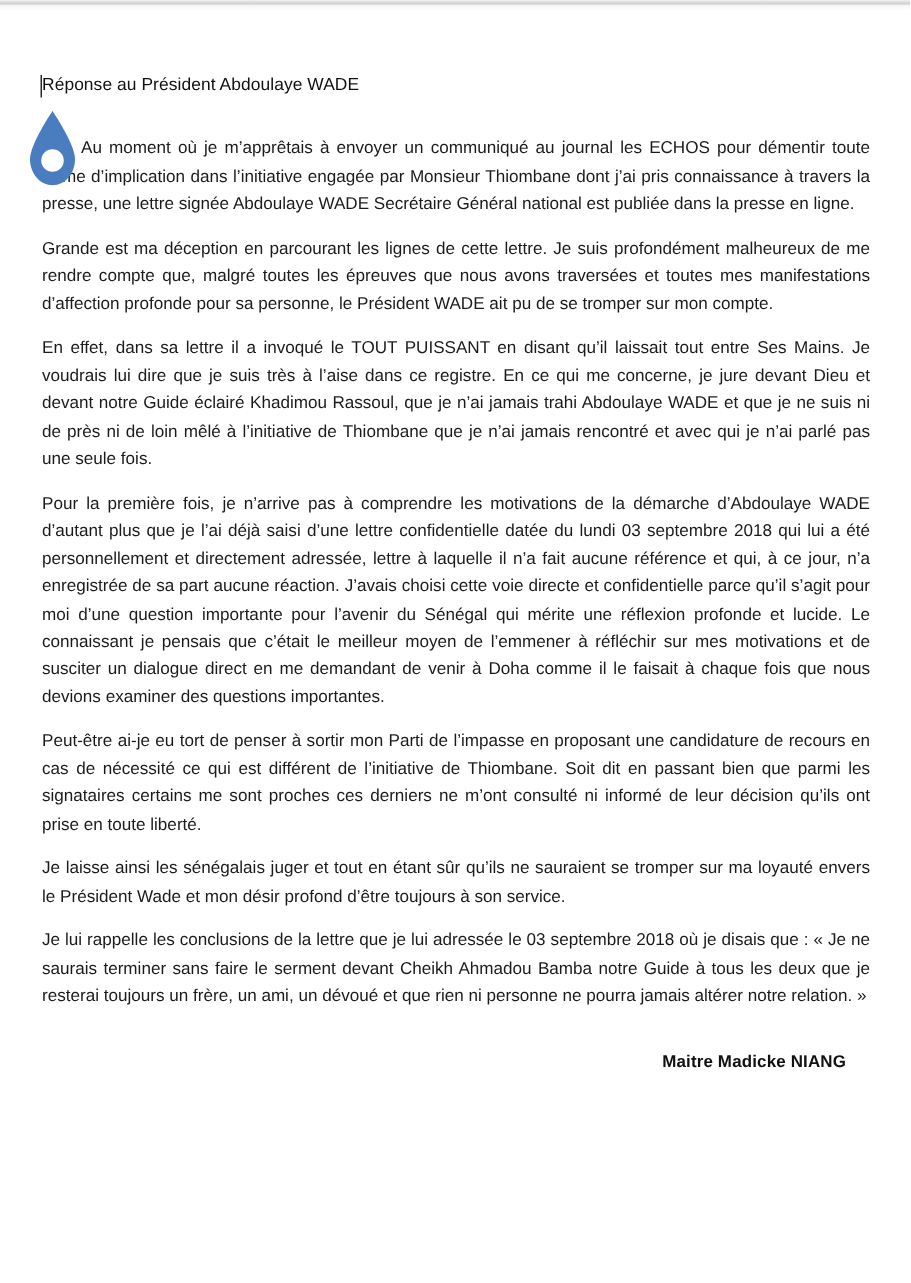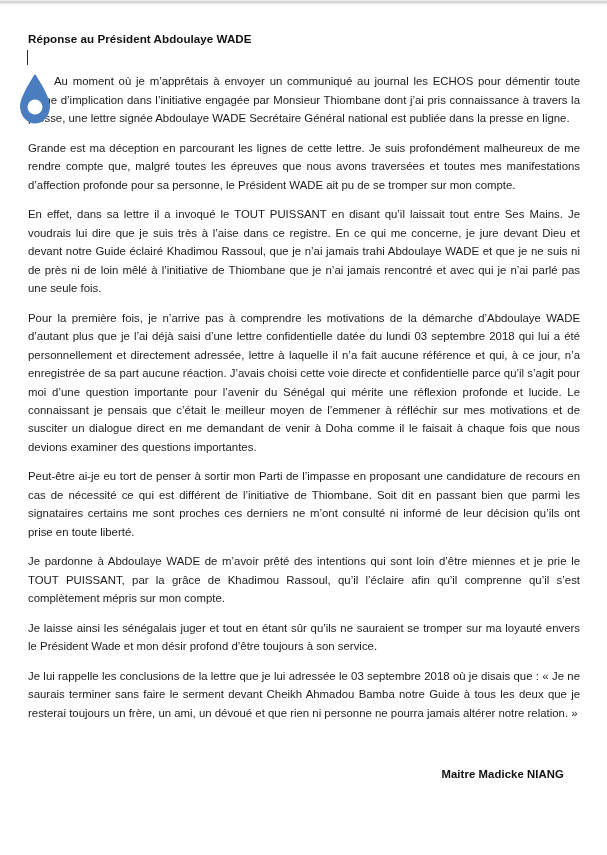--- a/index.html
+++ b/index.html
@@ -53,23 +53,23 @@
     position: absolute;
     left: 27px;
     top: 50px;
     width: 1px;
     height: 15px;
     background: #2a2a2a;
   }
 
   .doc-title {
     margin: 0;
-    padding-top: 32px;
+    padding-top: 50px;
     font-size: 11.6px;
-    font-weight: bold;
+    font-weight: normal;
     letter-spacing: 0.05px;
     line-height: 1.25;
     color: #111111;
   }
 
   .para {
     margin: 0 0 11px 0;
     font-size: 11.4px;
     line-height: 1.62;
     text-align: justify;
@@ -87,21 +87,21 @@
   .drop-mark {
     position: absolute;
     left: 18px;
     top: 74px;
     width: 34px;
     height: 50px;
     pointer-events: none;
   }
 
   .signature-block {
-    margin-top: 46px;
+    margin-top: 28px;
     text-align: right;
     padding-right: 16px;
   }
   .sig-name {
     font-size: 11.3px;
     font-weight: bold;
     color: #111111;
     margin: 0 0 18px 0;
     letter-spacing: 0.1px;
   }
@@ -124,21 +124,20 @@
 
     <div class="caret"></div>
 
     <h1 class="doc-title">Réponse au Président Abdoulaye WADE</h1>
 
     <p class="para first-para">Au moment où je m’apprêtais à envoyer un communiqué au journal les ECHOS pour démentir toute forme d’implication dans l’initiative engagée par Monsieur Thiombane dont j’ai pris connaissance à travers la presse, une lettre signée Abdoulaye WADE Secrétaire Général national est publiée dans la presse en ligne.</p>
     <p class="para">Grande est ma déception en parcourant les lignes de cette lettre. Je suis profondément malheureux de me rendre compte que, malgré toutes les épreuves que nous avons traversées et toutes mes manifestations d’affection profonde pour sa personne, le Président WADE ait pu de se tromper sur mon compte.</p>
     <p class="para">En effet, dans sa lettre il a invoqué le TOUT PUISSANT en disant qu’il laissait tout entre Ses Mains. Je voudrais lui dire que je suis très à l’aise dans ce registre. En ce qui me concerne, je jure devant Dieu et devant notre Guide éclairé Khadimou Rassoul, que je n’ai jamais trahi Abdoulaye WADE et que je ne suis ni de près ni de loin mêlé à l’initiative de Thiombane que je n’ai jamais rencontré et avec qui je n’ai parlé pas une seule fois.</p>
     <p class="para">Pour la première fois, je n’arrive pas à comprendre les motivations de la démarche d’Abdoulaye WADE d’autant plus que je l’ai déjà saisi d’une lettre confidentielle datée du lundi 03 septembre 2018 qui lui a été personnellement et directement adressée, lettre à laquelle il n’a fait aucune référence et qui, à ce jour, n’a enregistrée de sa part aucune réaction. J’avais choisi cette voie directe et confidentielle parce qu’il s’agit pour moi d’une question importante pour l’avenir du Sénégal qui mérite une réflexion profonde et lucide. Le connaissant je pensais que c’était le meilleur moyen de l’emmener à réfléchir sur mes motivations et de susciter un dialogue direct en me demandant de venir à Doha comme il le faisait à chaque fois que nous devions examiner des questions importantes.</p>
     <p class="para">Peut-être ai-je eu tort de penser à sortir mon Parti de l’impasse en proposant une candidature de recours en cas de nécessité ce qui est différent de l’initiative de Thiombane.  Soit dit en passant bien que parmi les signataires certains me sont proches ces derniers ne m’ont consulté ni informé de leur décision qu’ils ont prise en toute liberté.</p>
-    <p class="para">Je pardonne à Abdoulaye WADE de m’avoir prêté des intentions qui sont loin d’être miennes et je prie le TOUT PUISSANT, par la grâce de Khadimou Rassoul, qu’il l’éclaire afin qu’il comprenne qu’il s’est complètement mépris sur mon compte.</p>
     <p class="para">Je laisse ainsi les sénégalais juger et tout en étant sûr qu’ils ne sauraient se tromper sur ma loyauté envers le Président Wade et mon désir profond d’être toujours  à son service.</p>
     <p class="para">Je lui rappelle les conclusions de la lettre que je lui adressée le 03 septembre 2018 où je disais que : « Je ne saurais terminer sans faire le serment devant Cheikh Ahmadou Bamba notre Guide à tous les deux que je resterai toujours un frère, un ami, un dévoué et que rien ni personne ne pourra jamais altérer notre relation. »</p>
 
     <div class="signature-block">
       <p class="sig-name">Maitre Madicke NIANG</p>
     </div>
 
   </div>
 
   <svg class="drop-mark" viewBox="0 0 34 50" xmlns="http://www.w3.org/2000/svg" aria-hidden="true">

